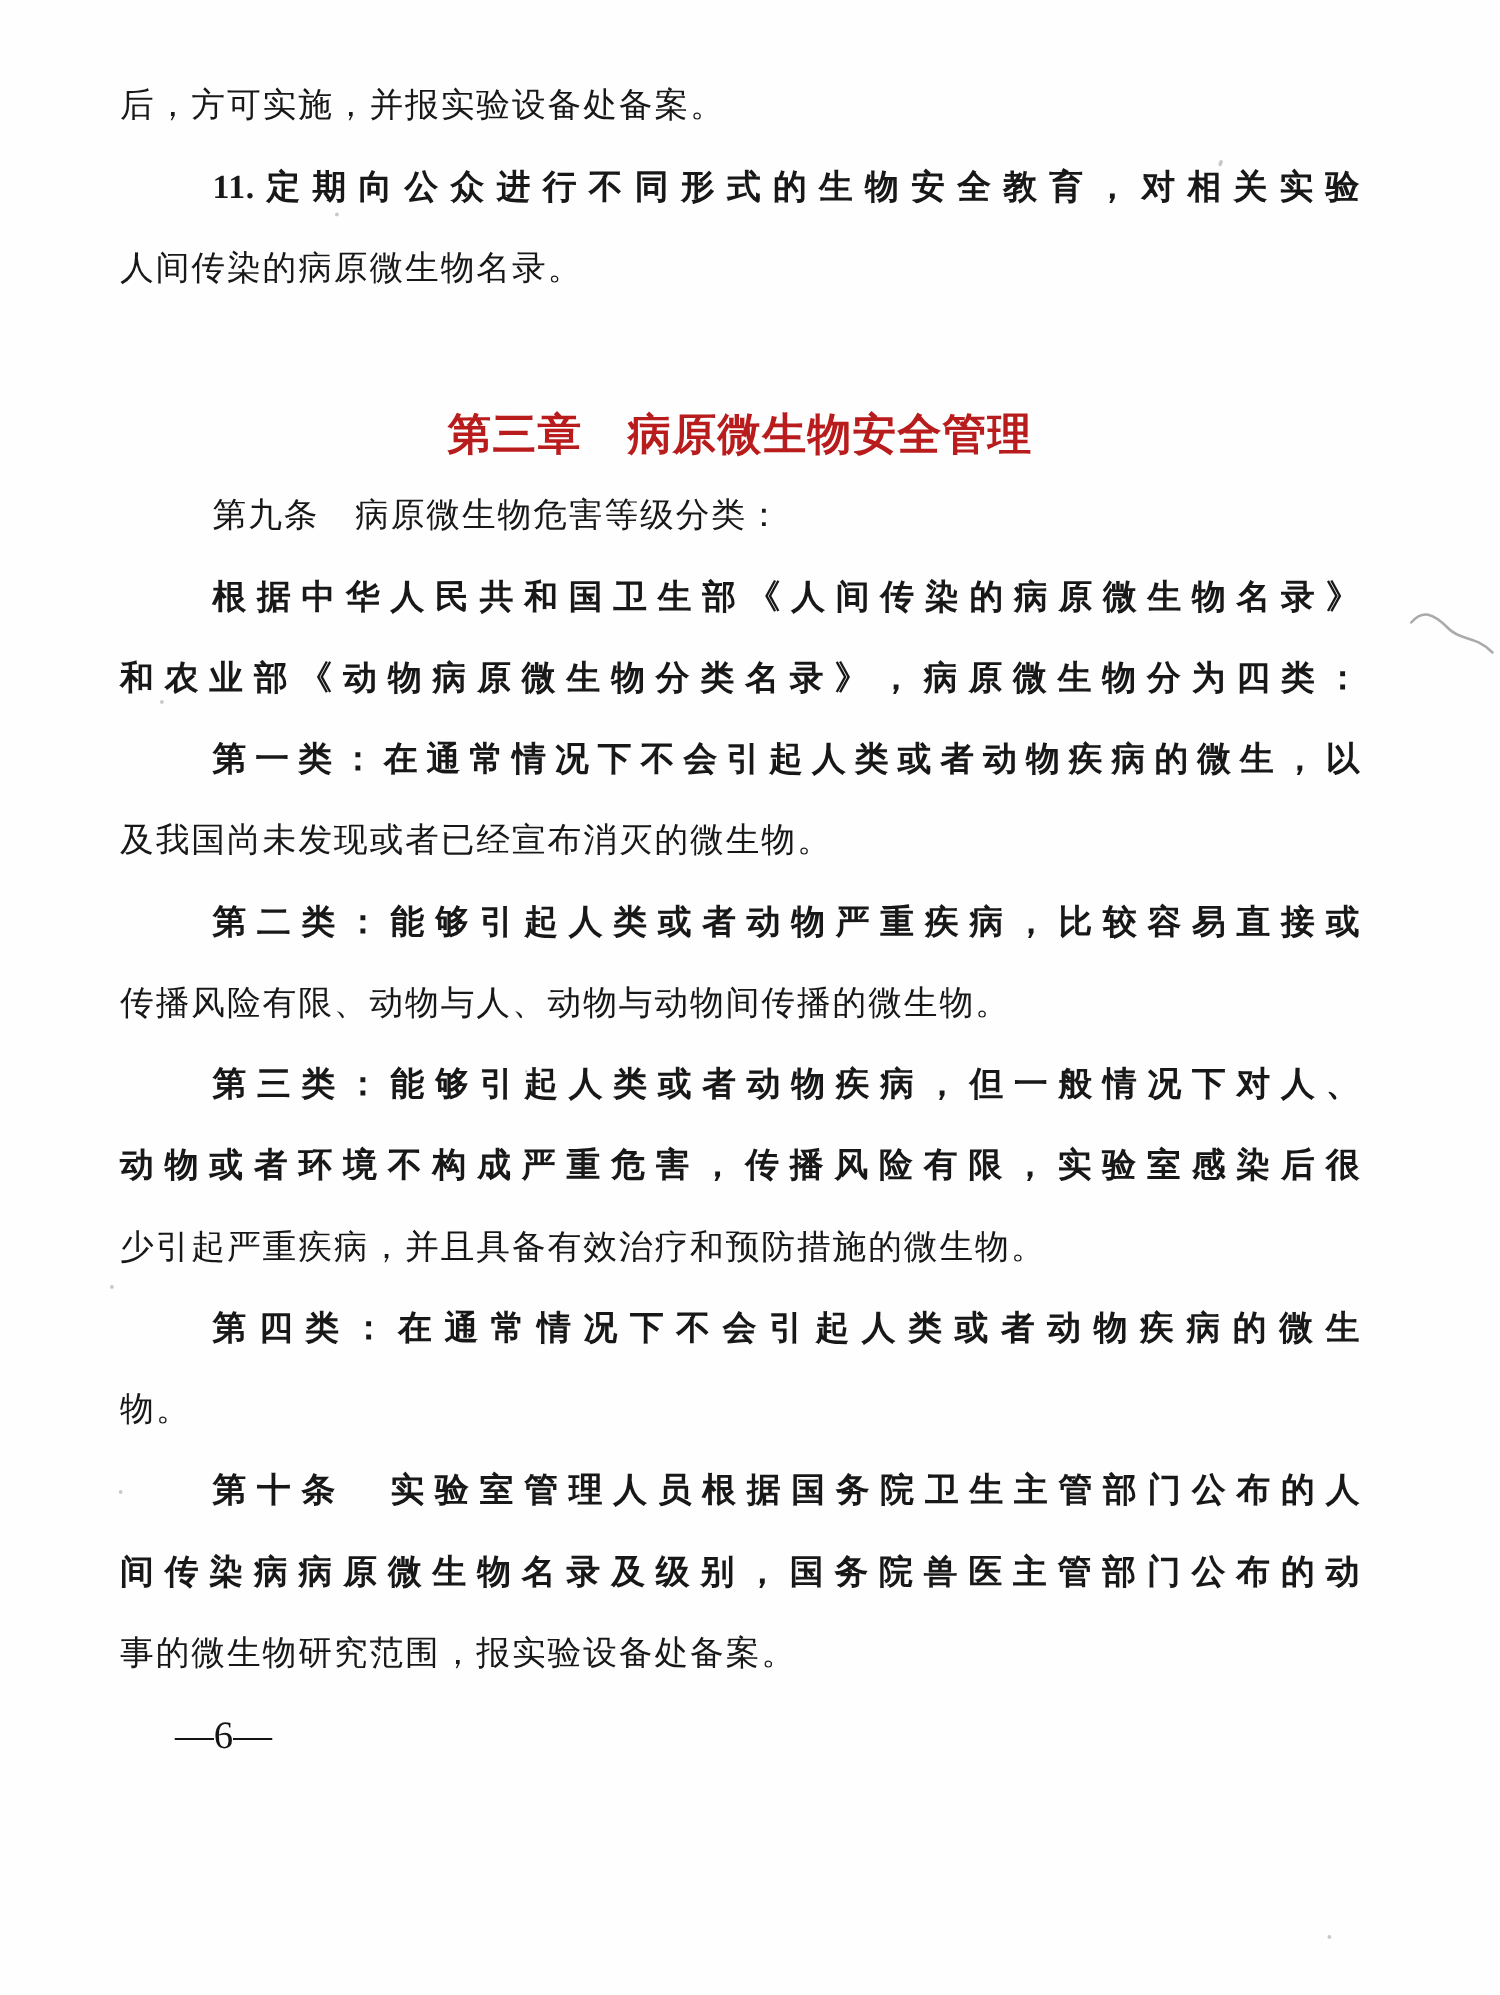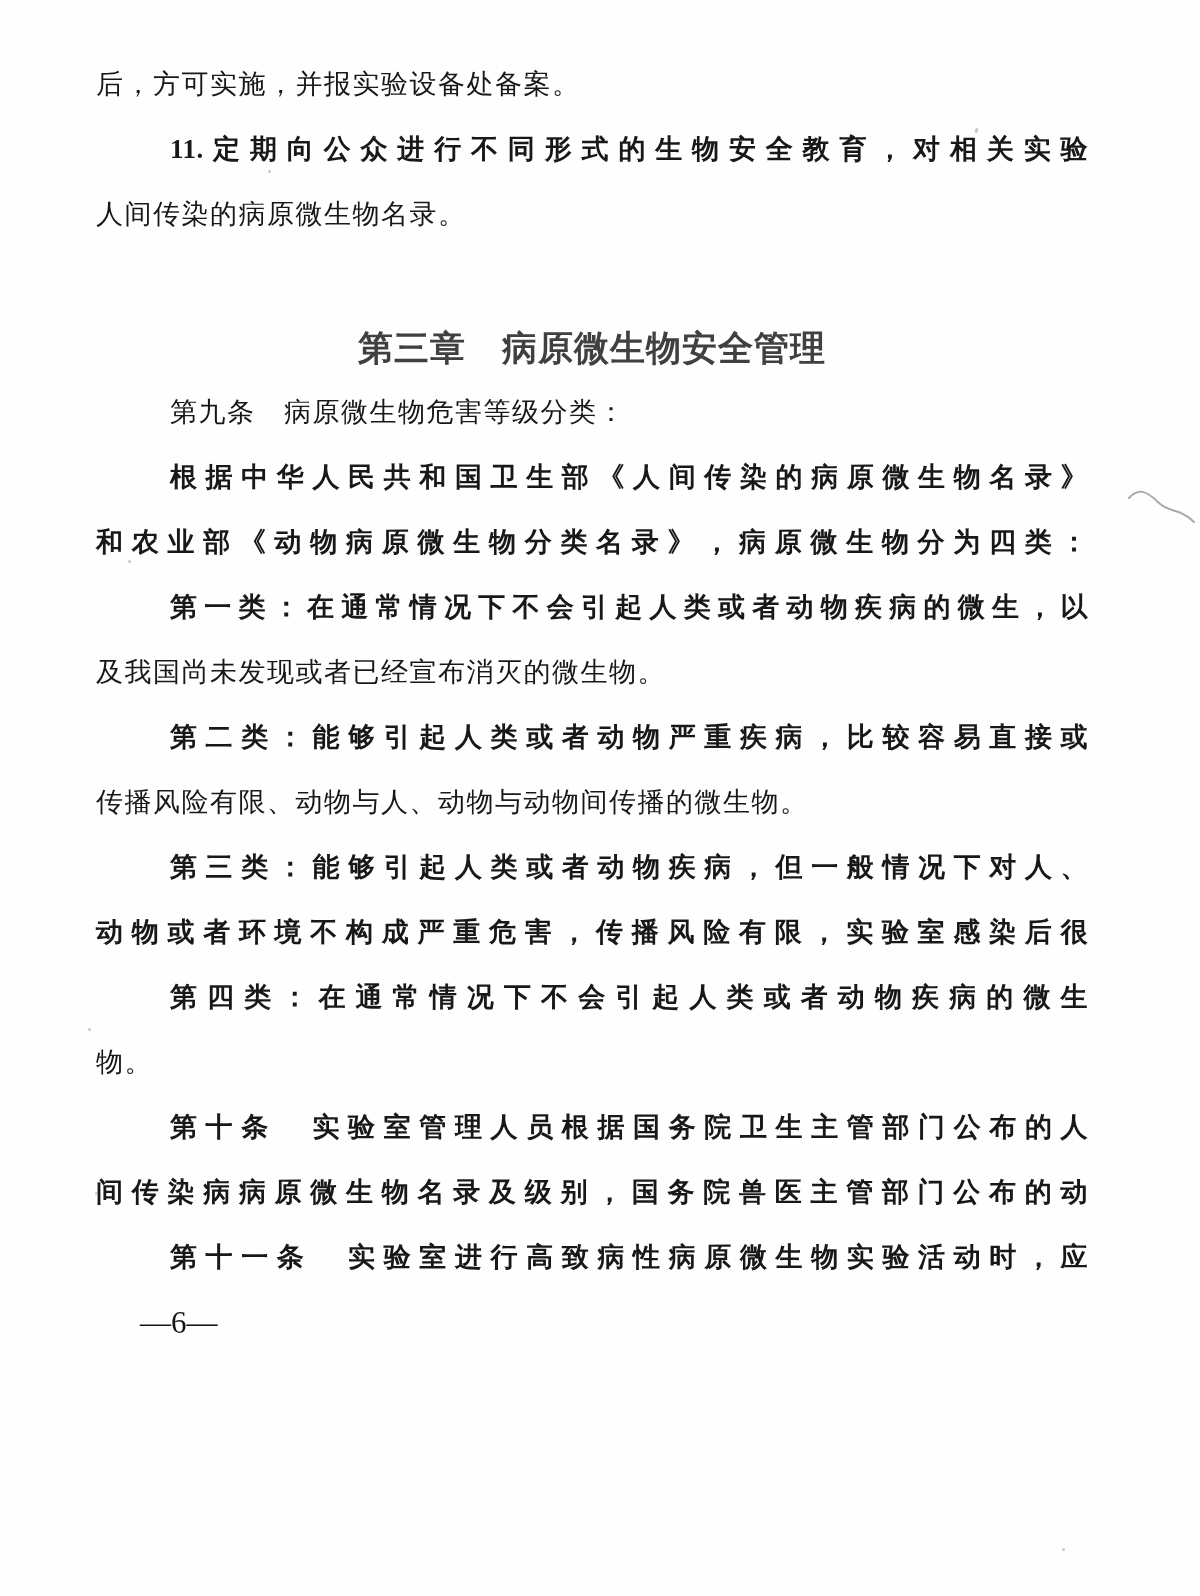--- a/index.html
+++ b/index.html
@@ -43,21 +43,21 @@
   }
   .heading {
     height: 65px;
     line-height: 65px;
     margin: 0;
     font-size: 35px;
     font-weight: bold;
     text-align: center;
     letter-spacing: 1px;
     font-family: "Liberation Sans", "DejaVu Sans", sans-serif;
-    color: #404040;
+    color: #b91c1c;
   }
   .pagenum {
     height: 65px;
     line-height: 65px;
     font-size: 31px;
     padding-left: 44px;
     letter-spacing: 0px;
     color: #141414;
   }
   .squiggle {
@@ -91,25 +91,26 @@
 
     <p class="ln indent">第九条　病原微生物危害等级分类：</p>
     <p class="ln indent just">根据中华人民共和国卫生部《人间传染的病原微生物名录》</p>
     <p class="ln just">和农业部《动物病原微生物分类名录》，病原微生物分为四类：</p>
     <p class="ln indent just">第一类：在通常情况下不会引起人类或者动物疾病的微生，以</p>
     <p class="ln">及我国尚未发现或者已经宣布消灭的微生物。</p>
     <p class="ln indent just">第二类：能够引起人类或者动物严重疾病，比较容易直接或</p>
     <p class="ln">传播风险有限、动物与人、动物与动物间传播的微生物。</p>
     <p class="ln indent just">第三类：能够引起人类或者动物疾病，但一般情况下对人、</p>
     <p class="ln just">动物或者环境不构成严重危害，传播风险有限，实验室感染后很</p>
+    <p class="ln">少引起严重疾病，并且具备有效治疗和预防措施的微生物。</p>
     <p class="ln indent just">第四类：在通常情况下不会引起人类或者动物疾病的微生</p>
     <p class="ln">物。</p>
     <p class="ln indent just">第十条　实验室管理人员根据国务院卫生主管部门公布的人</p>
     <p class="ln just">间传染病病原微生物名录及级别，国务院兽医主管部门公布的动</p>
-    <p class="ln indent just">第十一条　实验室进行高致病性病原微生物实验活动时，应</p>
+    <p class="ln">事的微生物研究范围，报实验设备处备案。</p>
 
     <div class="pagenum">—6—</div>
   </div>
 
   <svg class="squiggle" viewBox="0 0 74 44">
     <path d="M3,12 C 12,2 20,4 33,17 C 43,27 54,22 68,36" fill="none" stroke="#8d8d8d" stroke-width="2" stroke-linecap="round" opacity="0.75"></path>
   </svg>
 
   <div class="speck" style="left:268px; top:170px; width:3px; height:3px;"></div>
   <div class="speck" style="left:975px; top:128px; width:3px; height:5px; border-radius:40%; transform:rotate(20deg);"></div>

